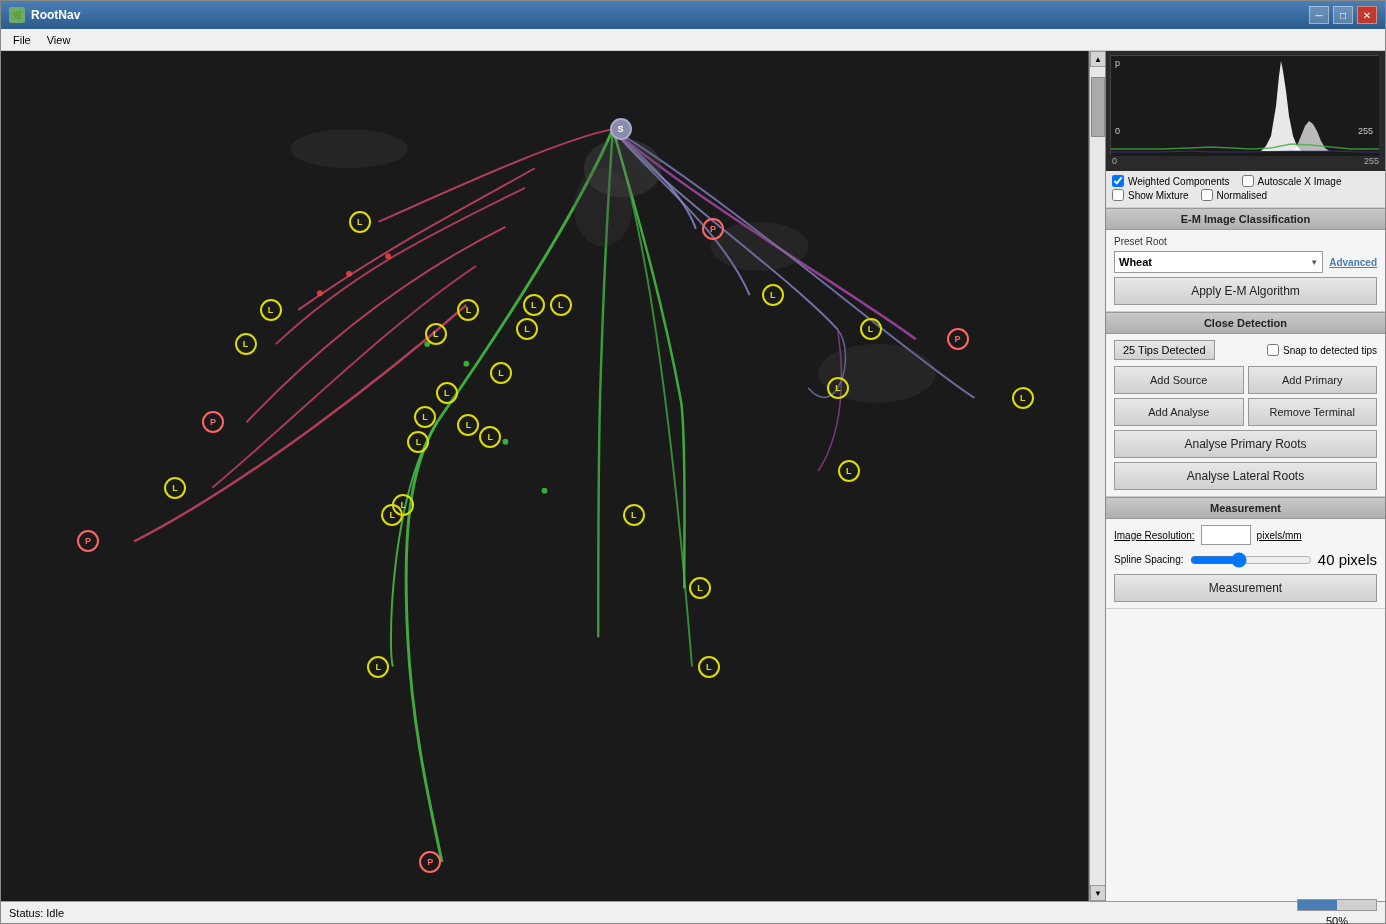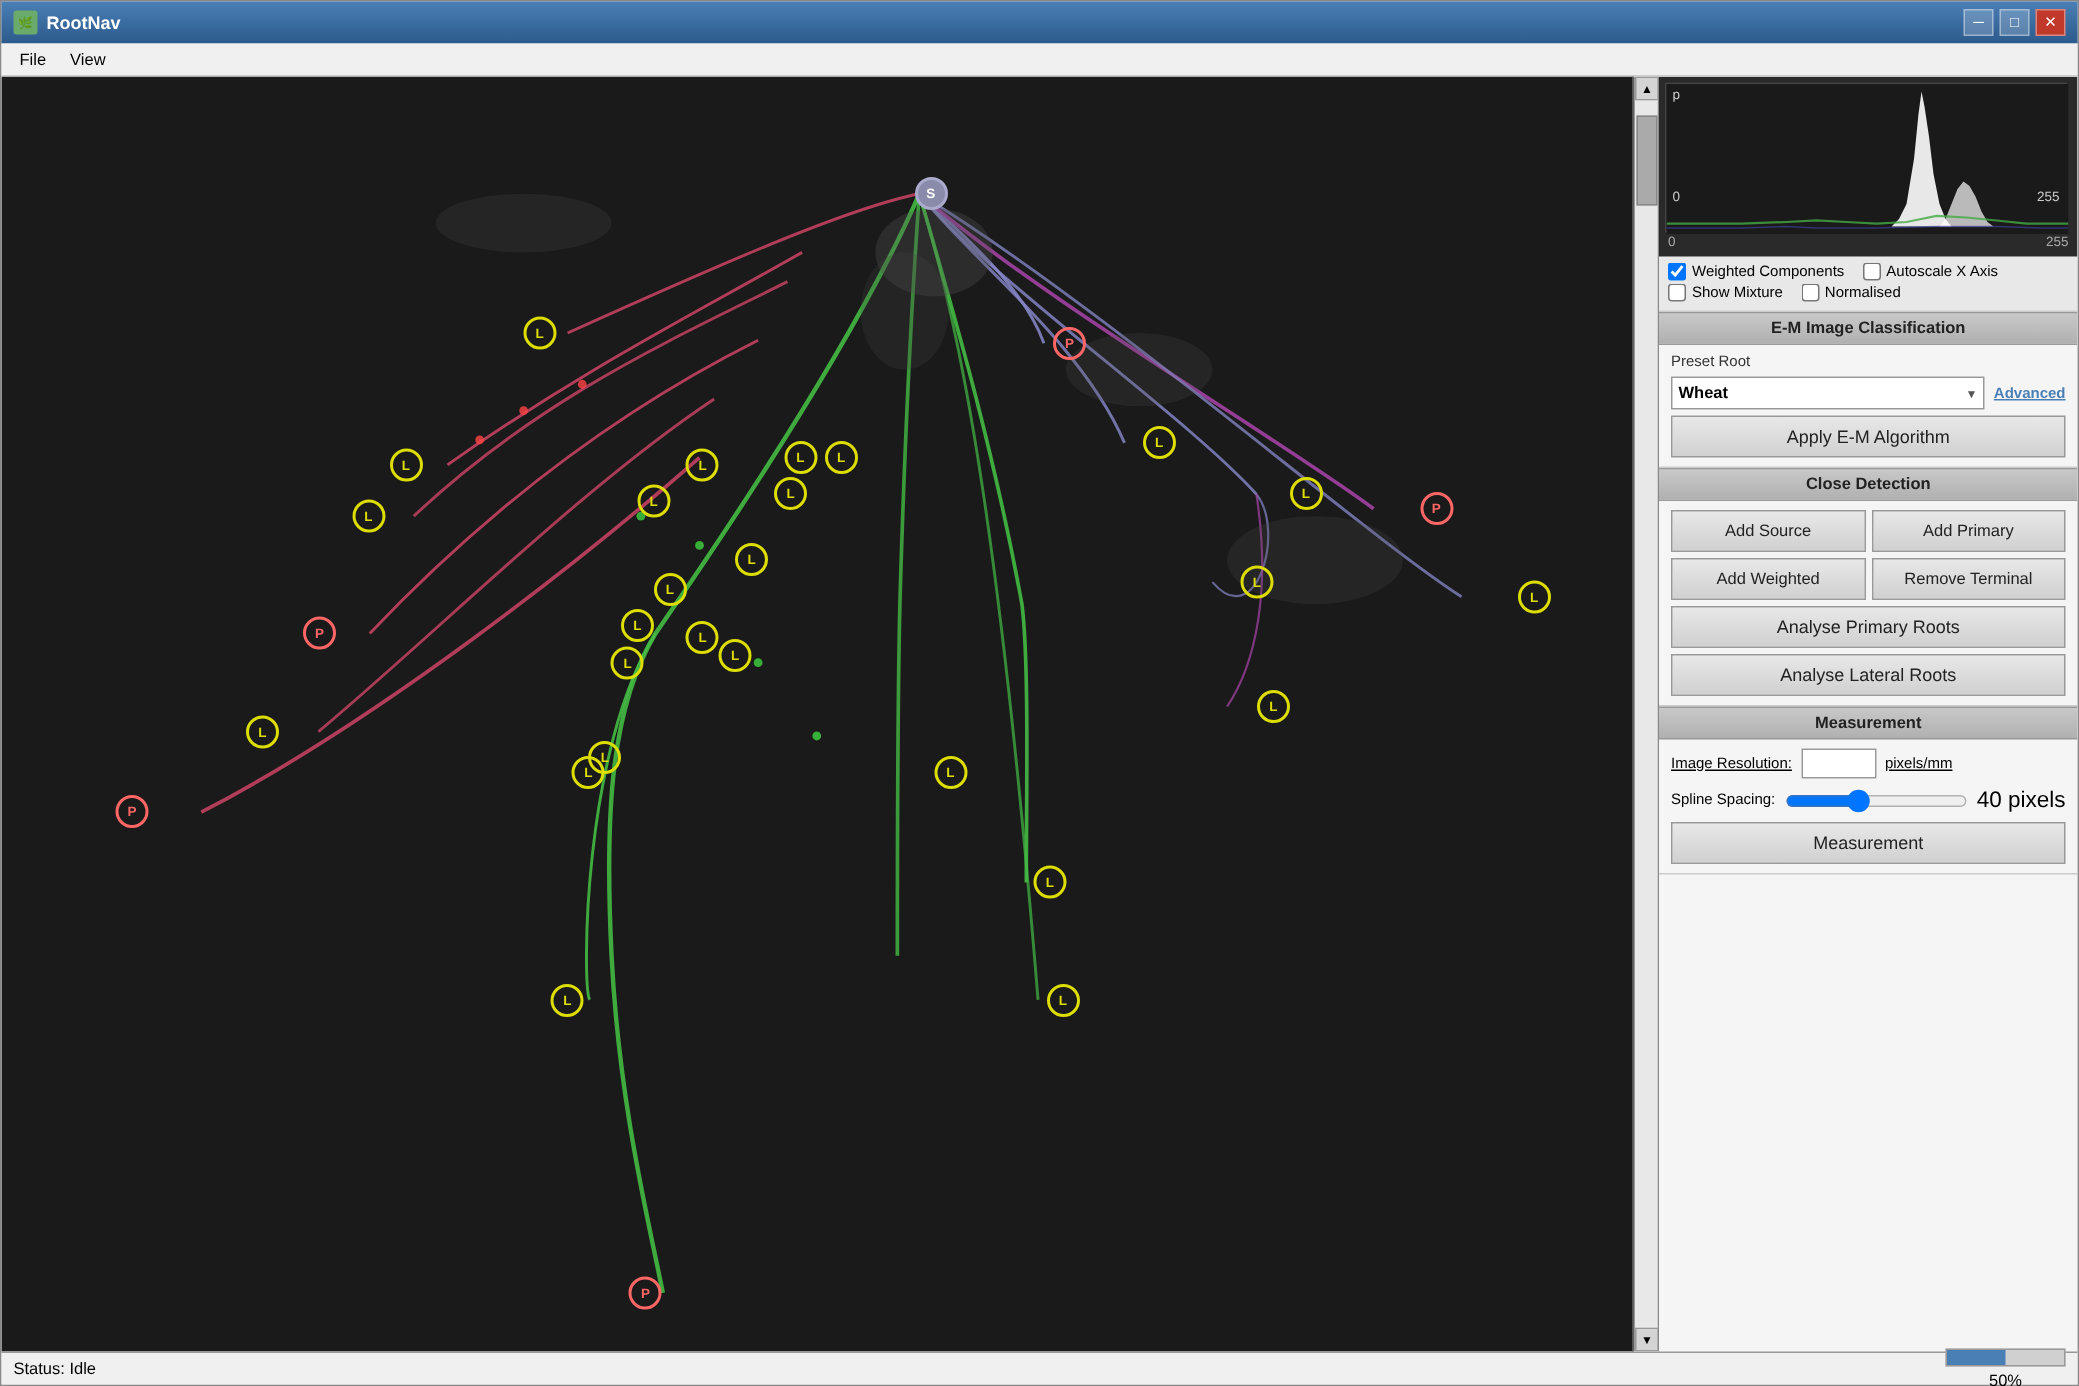--- a/index.html
+++ b/index.html
@@ -220,21 +220,21 @@
           <span>0</span>
           <span>255</span>
         </div>
       </div>
 
       <div class="histogram-checkboxes">
         <div class="checkbox-row">
           <input type="checkbox" checked="" style="">
           <label>Weighted Components</label>
           <input type="checkbox" style="margin-left: 8px;">
-          <label>Autoscale X Axis</label>
+          <label>Autoscale X Image</label>
         </div>
         <div class="checkbox-row">
           <input type="checkbox" style="">
           <label>Show Mixture</label>
           <input type="checkbox" style="margin-left: 8px;">
           <label>Normalised</label>
         </div>
       </div>
 
       <div class="section-header">E-M Image Classification</div>
@@ -247,26 +247,33 @@
             <span class="preset-dropdown-arrow">▼</span>
           </div>
           <span class="advanced-link">Advanced</span>
         </div>
         <button class="btn">Apply E-M Algorithm</button>
       </div>
 
       <div class="section-header">Close Detection</div>
 
       <div class="panel-section">
+        <div class="detection-row">
+          <div class="tips-badge">25 Tips Detected</div>
+          <div class="snap-check">
+            <input type="checkbox" style="">
+            <label>Snap to detected tips</label>
+          </div>
+        </div>
         <div class="btn-row">
           <button class="btn-half">Add Source</button>
           <button class="btn-half">Add Primary</button>
         </div>
         <div class="btn-row">
-          <button class="btn-half">Add Weighted</button>
+          <button class="btn-half">Add Analyse</button>
           <button class="btn-half">Remove Terminal</button>
         </div>
         <button class="btn">Analyse Primary Roots</button>
         <button class="btn">Analyse Lateral Roots</button>
       </div>
 
       <div class="section-header">Measurement</div>
 
       <div class="panel-section">
         <div class="measurement-row">

